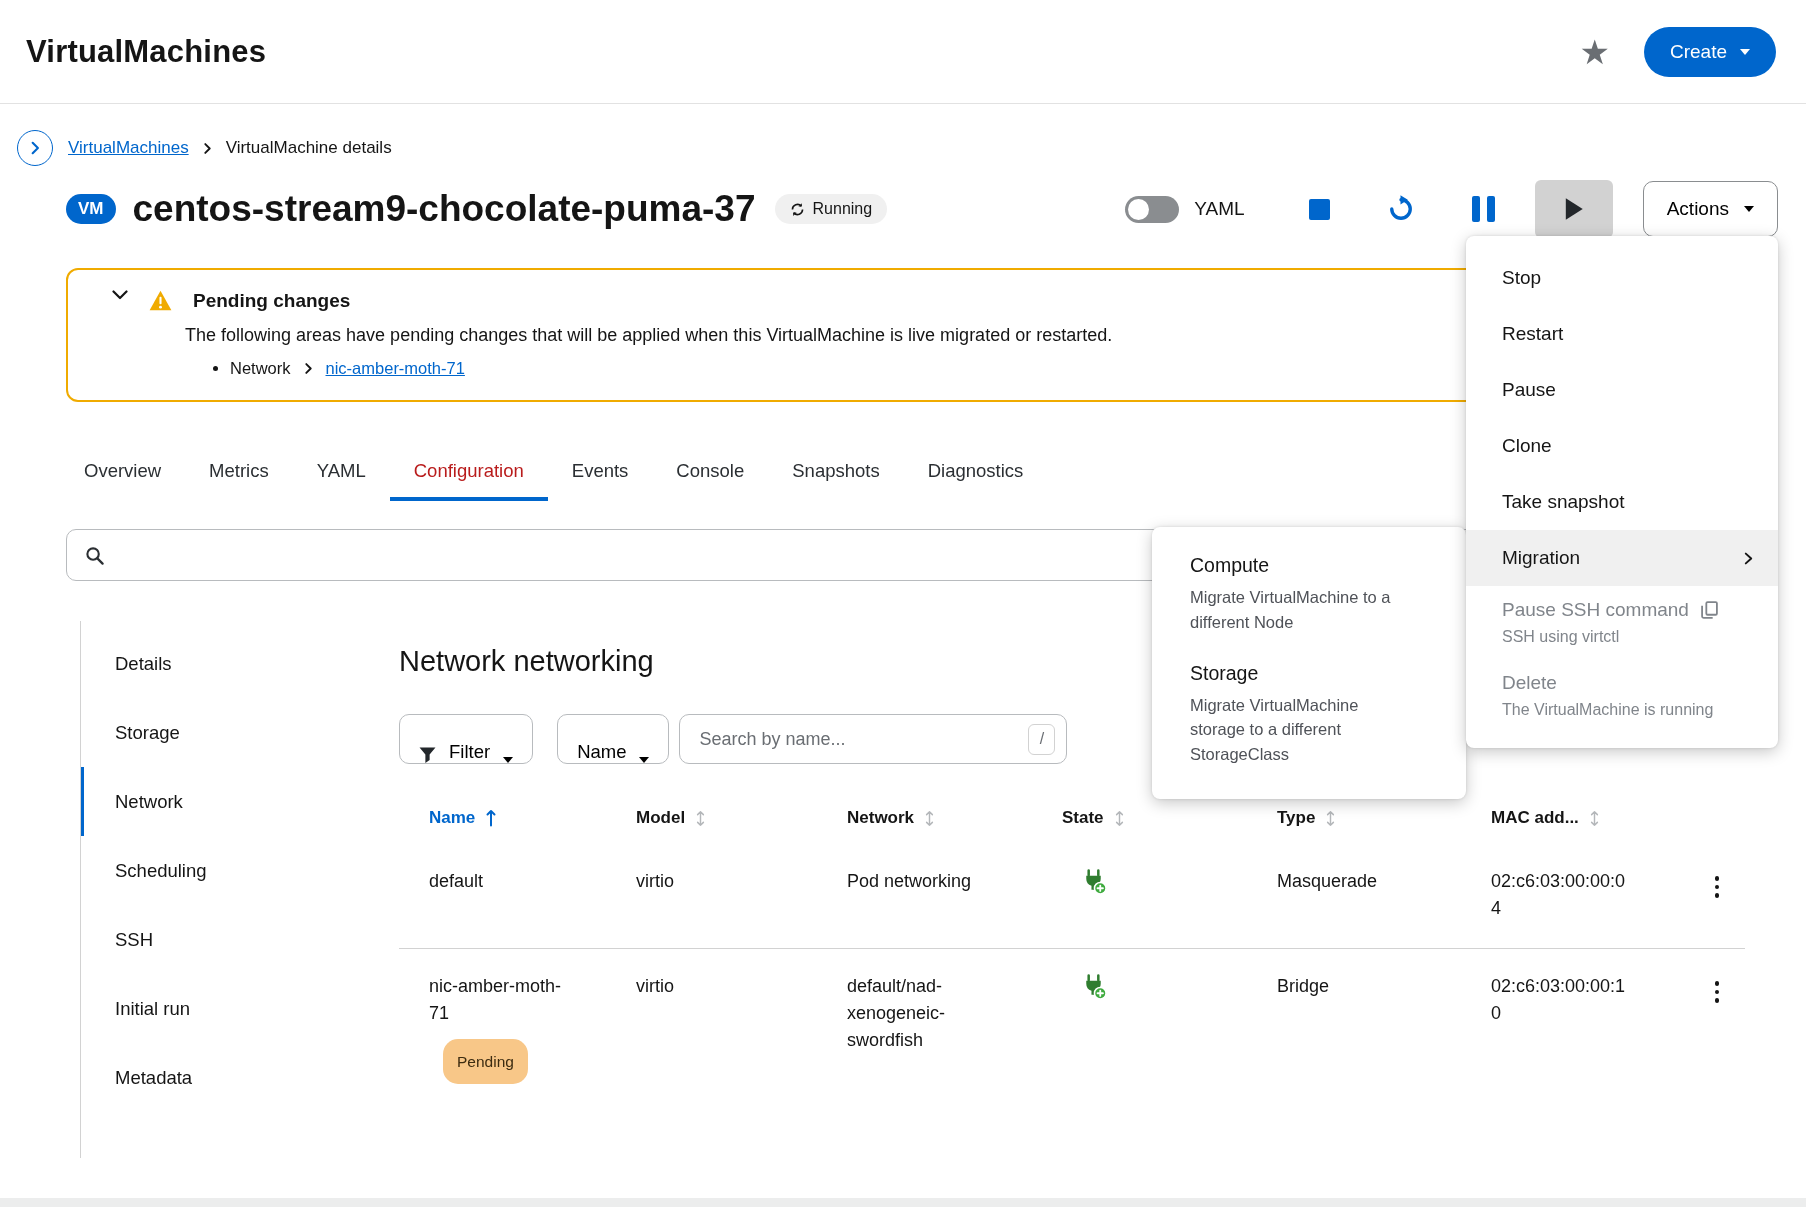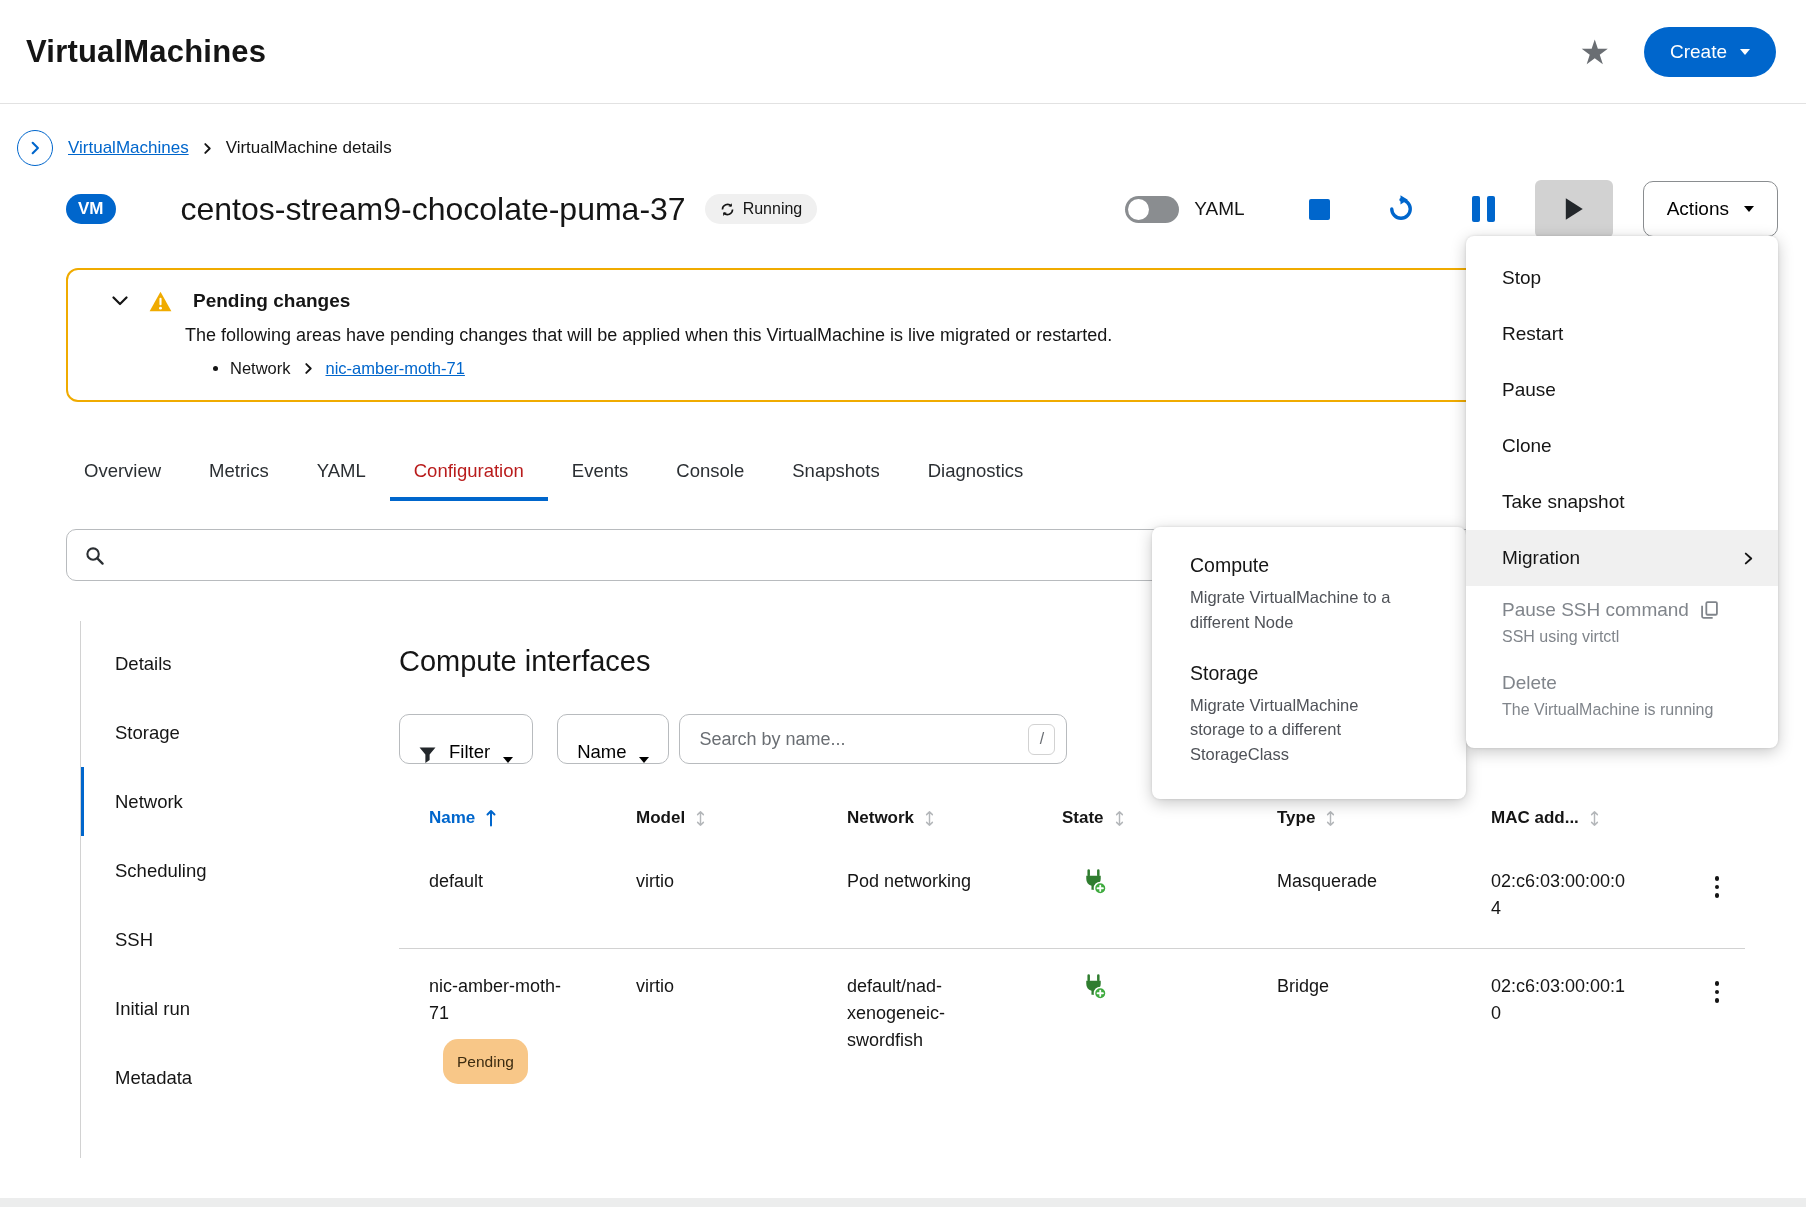--- a/index.html
+++ b/index.html
@@ -17,38 +17,38 @@
 
   
   .breadcrumb-row { display:flex; align-items:center; gap:15px; padding:26px 0 0 17px; }
   .drawer-toggle { width:36px; height:36px; border-radius:50%; border:1.5px solid #0066cc; background:#fff; display:flex; align-items:center; justify-content:center; cursor:pointer; flex:none; }
   .breadcrumb { display:flex; align-items:center; gap:13px; font-size:17px; }
   .breadcrumb a { color:#0066cc; text-decoration:underline; cursor:pointer; }
 
   
   .title-row { display:flex; align-items:center; padding:14px 28px 0 66px; }
   .vm-badge { background:#0066cc; color:#fff; font-size:17px; font-weight:700; padding:5px 12px; border-radius:15px; margin-right:17px; }
-  .vm-name { font-size:32px; font-weight:400; margin-right:19px;margin-left:48px; }
+  .vm-name { font-size:37px; font-weight:700; margin-right:19px; }
   .status-badge { display:flex; align-items:center; gap:8px; background:#f0f0f0; border-radius:16px; padding:6px 15px; font-size:16px; }
   .title-controls { margin-left:auto; display:flex; align-items:center; }
   .switch { width:54px; height:27px; border-radius:14px; background:#8a8d90; position:relative; border:none; cursor:pointer; flex:none; }
   .switch .knob { position:absolute; left:3px; top:3px; width:21px; height:21px; border-radius:50%; background:#fff; }
   .yaml-label { font-size:19px; margin-left:15px; }
   .icon-btn { background:none; border:none; cursor:pointer; display:flex; align-items:center; justify-content:center; }
   .stop-btn { margin-left:64px; }
   .stop-square { width:21px; height:21px; background:#0066cc; border-radius:2px; }
   .restart-btn { margin-left:56px; }
   .pause-btn { margin-left:56px; gap:7px; }
   .pause-bar { width:8px; height:26px; background:#0066cc; border-radius:2px; }
   .play-btn { margin-left:40px; width:78px; height:58px; background:#d2d2d2; border:none; border-radius:6px; display:flex; align-items:center; justify-content:center; cursor:pointer; }
   .actions-btn { margin-left:30px; display:flex; align-items:center; gap:15px; height:56px; padding:0 23px; background:#fff; border:1px solid #8a8d90; border-radius:10px; font-size:19px; cursor:pointer; }
 
   
   .alert { margin:30px 61px 0 66px; border:2px solid #f0ab00; border-radius:12px; padding:20px 24px 22px 44px; }
-  .alert-head { display:flex; align-items:center; gap:21px; }
+  .alert-head { display:flex; align-items:flex-start; gap:21px; }
   .alert-caret { background:none; border:none; cursor:pointer; display:flex; align-items:center; }
   .alert-title { font-size:19px; font-weight:700; }
   .alert-desc { font-size:18px; margin:13px 0 0 73px; }
   .alert-item { display:flex; align-items:center; gap:12px; margin:13px 0 0 101px; font-size:16.5px; }
   .alert-item a { color:#0066cc; text-decoration:underline; cursor:pointer; }
   .dot { width:5px; height:5px; border-radius:50%; background:#151515; flex:none; }
 
   
   .tabs { display:flex; padding-left:60px; margin-top:52px; }
   .tab { padding:6px 24px 15px; font-size:18.5px; color:#2b2f33; cursor:pointer; border-bottom:4px solid transparent; }
@@ -241,21 +241,21 @@
       <div class="side-item">Details</div>
       <div class="side-item">Storage</div>
       <div class="side-item active">Network</div>
       <div class="side-item">Scheduling</div>
       <div class="side-item">SSH</div>
       <div class="side-item">Initial run</div>
       <div class="side-item">Metadata</div>
     </nav>
 
     <main class="main">
-      <h2 class="section-title">Compute interfaces</h2>
+      <h2 class="section-title">Network networking</h2>
 
       <div class="filter-row">
         <button class="dropdown">
           <svg width="17" height="16" viewBox="0 0 16 15">
               <path d="M0.5 0.5 h15 L10 7 v5.3 L6 15 V7 Z" fill="#23272b"></path>
             </svg>
           <span>Filter</span>
           <span class="caret-down"></span>
         </button>
         <button class="dropdown name-dd">

